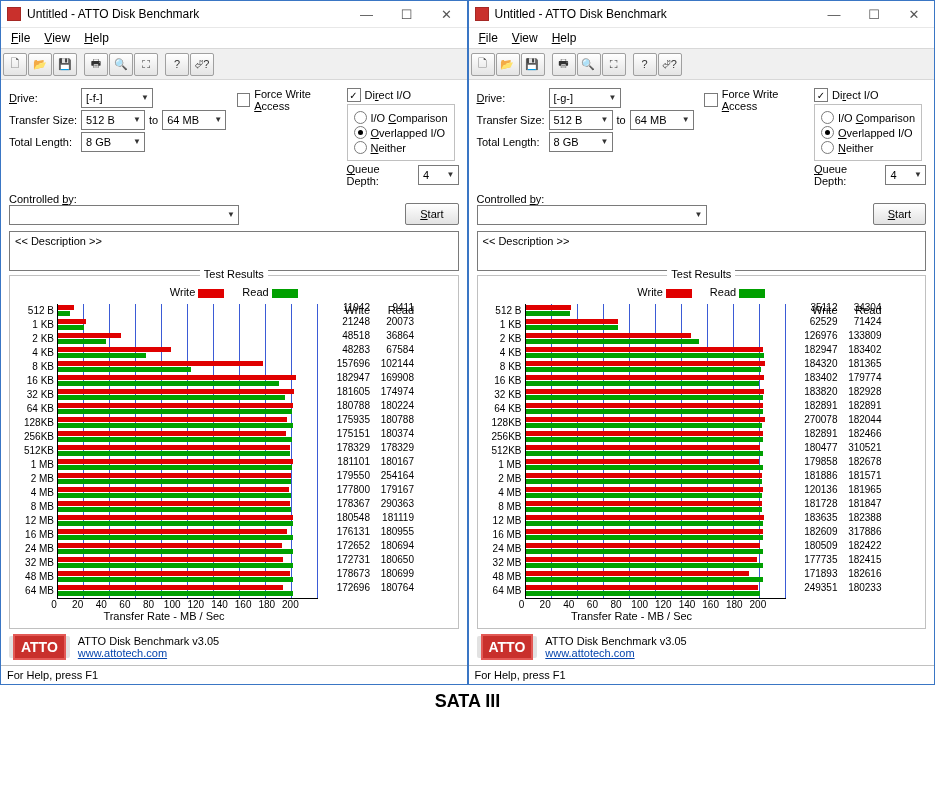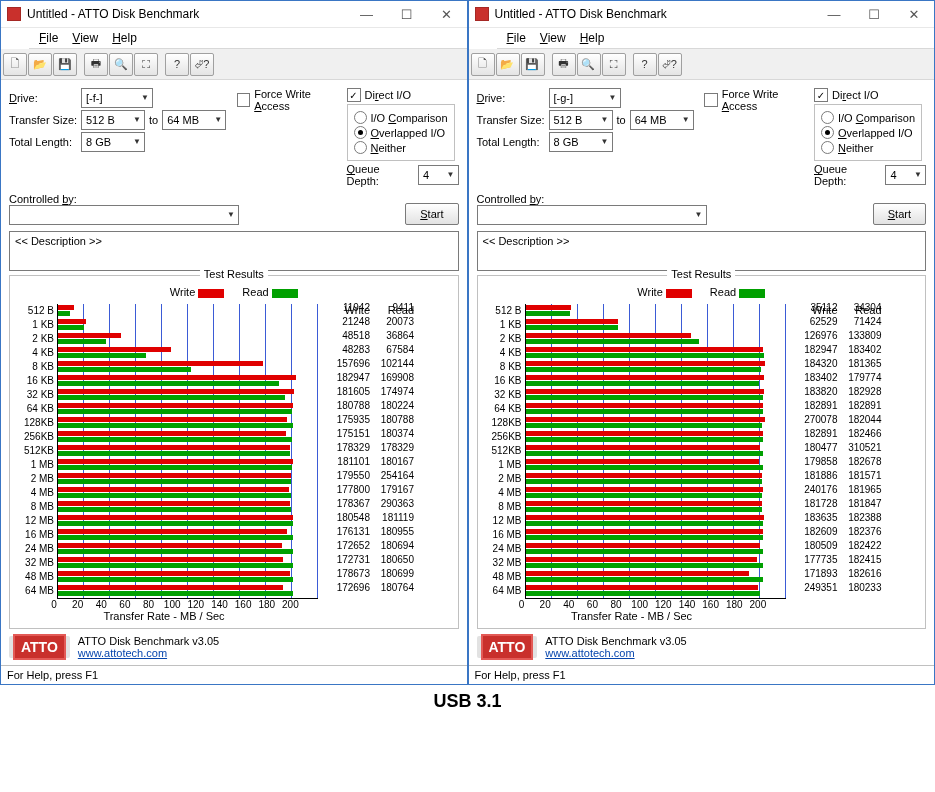--- a/index.html
+++ b/index.html
@@ -3,21 +3,21 @@
 <meta charset="utf-8">
 <style>
 body { margin:0; font-family:"Segoe UI",Tahoma,sans-serif; font-size:11px; background:#fff; width:935px; }
 .wrap { display:flex; }
 .win { width:466px; border:1px solid #3a76c4; background:#fff; position:relative; }
 .titlebar { height:26px; background:#fff; border-bottom:1px solid #e8e8e8; display:flex; align-items:center; padding:0 0 0 6px; }
 .titlebar .ico { width:12px; height:12px; background:#c9302c; border:1px solid #a52824; margin-right:6px; }
 .titlebar .ttl { flex:1; font-size:12px; color:#000; }
 .winbtns { display:flex; }
 .winbtn { width:40px; height:26px; display:flex; align-items:center; justify-content:center; color:#555; font-size:13px; }
-.menubar { height:20px; display:flex; align-items:center; padding:0 4px; gap:2px; border-bottom:1px solid #d8d8d8;margin-left:28px; }
+.menubar { height:20px; display:flex; align-items:center; padding:0 4px; gap:2px; border-bottom:1px solid #d8d8d8; }
 .menuitem { padding:2px 6px; font-size:12px; }
 .under { text-decoration:underline; text-decoration-skip-ink:none; }
 .toolbar { height:26px; display:flex; align-items:center; border-bottom:1px solid #d8d8d8; padding:2px; gap:1px; background:#f0f0f0; }
 .tbtn { width:22px; height:21px; border:1px solid #a0a0a0; background:linear-gradient(#fff,#e4e4e4); border-radius:2px; display:flex; align-items:center; justify-content:center; font-size:11px; color:#333; }
 .sep { width:5px; }
 .body { padding:6px 8px; }
 .row { display:flex; align-items:center; margin:2px 0; }
 .lbl { width:72px; }
 .sel { border:1px solid #7a7a7a; height:18px; background:#fff; display:flex; align-items:center; padding:0 4px; font-size:11px; position:relative; }
 .sel::after { content:"▼"; font-size:8px; position:absolute; right:3px; top:4px; color:#333; }
@@ -663,34 +663,34 @@
                 </div>
                 <div class="vrow">
                   <span>179858</span>
                   <span>182678</span>
                 </div>
                 <div class="vrow">
                   <span>181886</span>
                   <span>181571</span>
                 </div>
                 <div class="vrow">
-                  <span>240176</span>
+                  <span>120136</span>
                   <span>181965</span>
                 </div>
                 <div class="vrow">
                   <span>181728</span>
                   <span>181847</span>
                 </div>
                 <div class="vrow">
                   <span>183635</span>
                   <span>182388</span>
                 </div>
                 <div class="vrow">
                   <span>182609</span>
-                  <span>182376</span>
+                  <span>317886</span>
                 </div>
                 <div class="vrow">
                   <span>180509</span>
                   <span>182422</span>
                 </div>
                 <div class="vrow">
                   <span>177735</span>
                   <span>182415</span>
                 </div>
                 <div class="vrow">
@@ -724,14 +724,14 @@
       <div>
         <div>ATTO Disk Benchmark v3.05</div>
         <a class="link">www.attotech.com</a>
       </div>
     </div>
   </div>
   <div class="status">For Help, press F1</div>
     </div>
   </div>
 <div class="footer">
-  <div class="footer-lbl">USB 3.1</div>
+  <div class="footer-lbl">SATA III</div>
 </div>
 
 </body></html>

